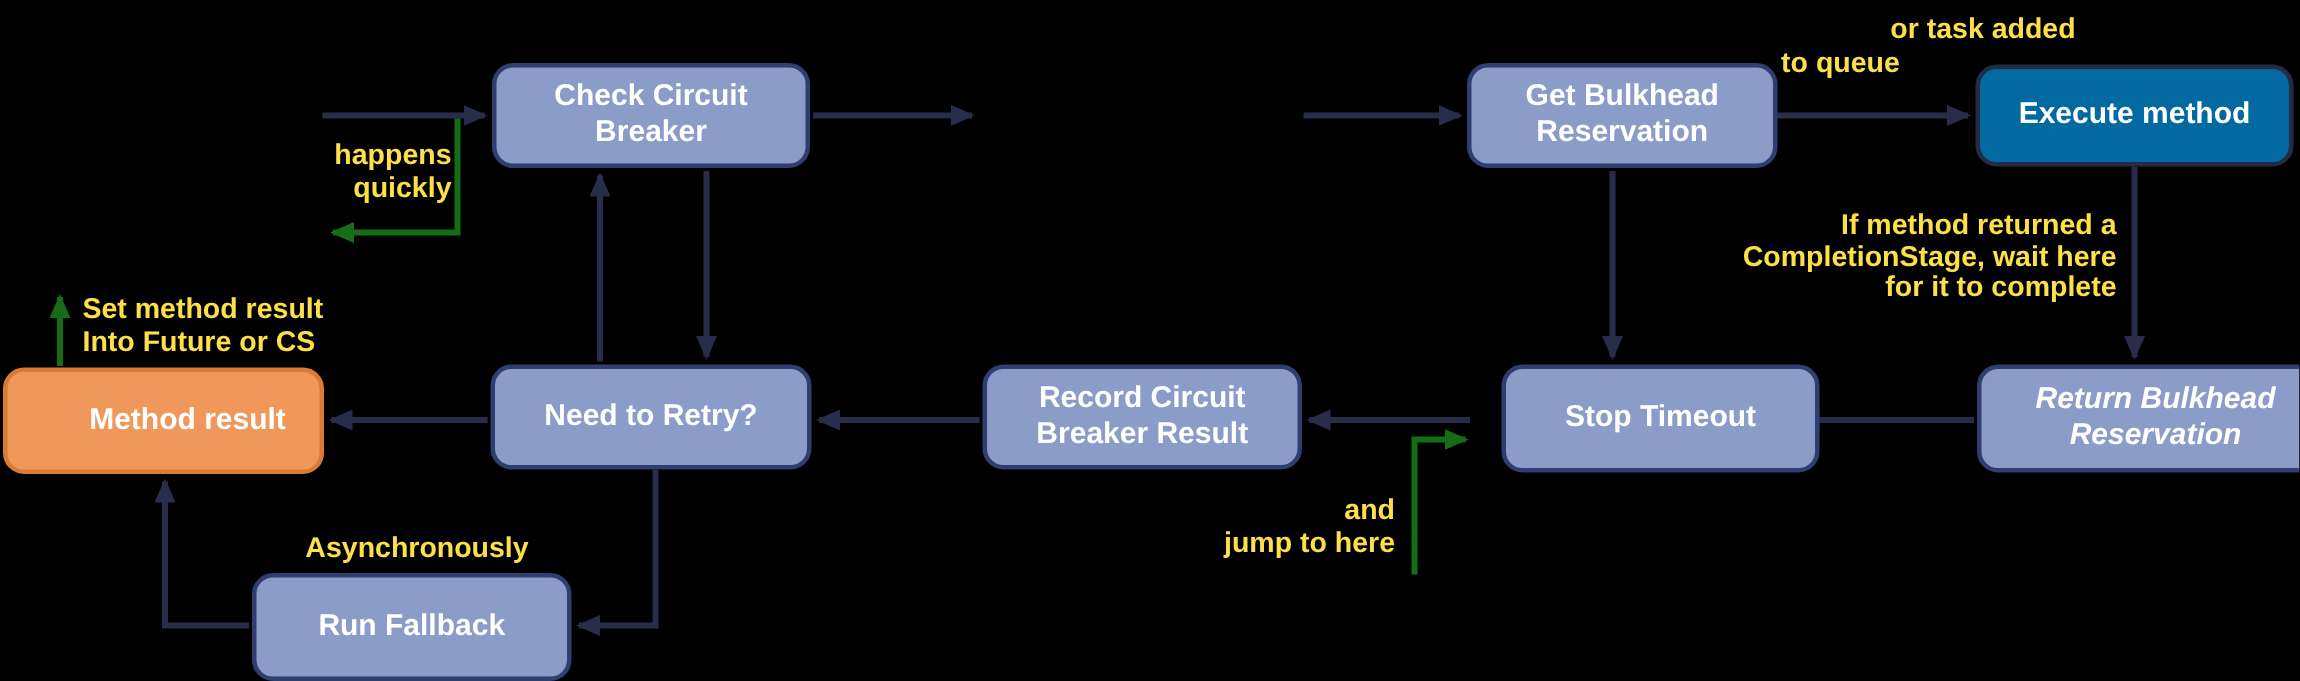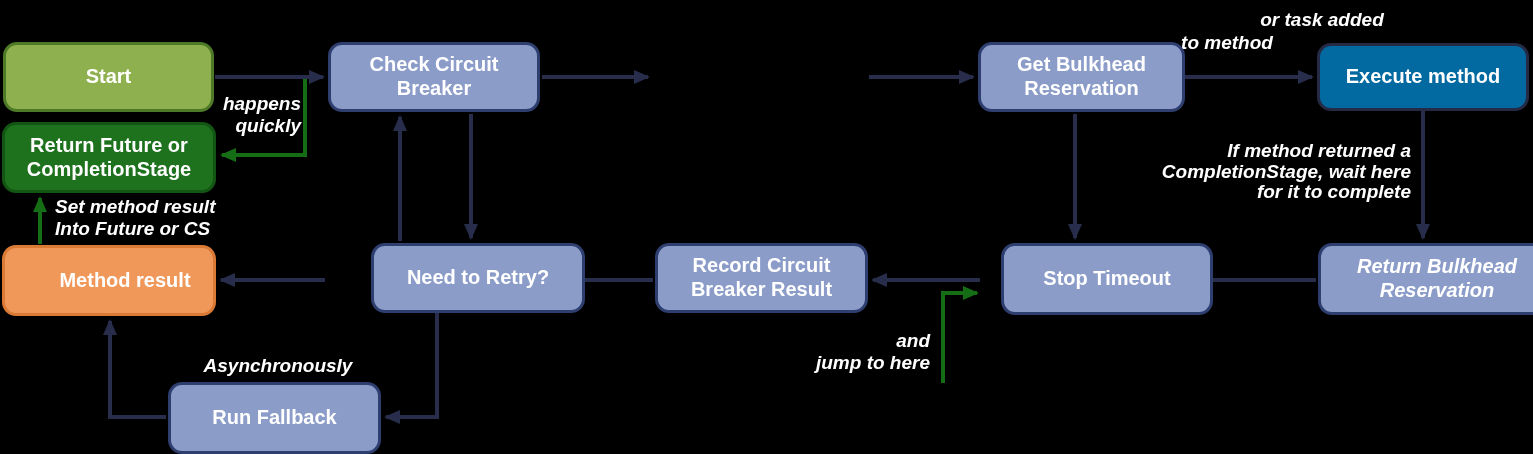--- a/index.html
+++ b/index.html
@@ -14,29 +14,29 @@
     border-radius:14px;border:3px solid transparent;
     color:#ffffff;font-weight:bold;font-size:20px;line-height:1.18;
     white-space:pre-line;
   }
   .v-blue{background:#8B9CC9;border-color:#2D3E6F;}
   .v-slate{background:#0369a1;border-color:#252A45;}
   .v-green-light{background:#8FB04E;border-color:#4E7A28;}
   .v-green-dark{background:#1E721E;border-color:#135613;}
   .v-orange{background:#F0985A;border-color:#DA7A35;}
   .note{
-    position:absolute;z-index:3;color:#ffffff;font-weight:bold;font-style:italic;
+    position:absolute;z-index:3;color:#fde047;font-weight:bold;
     font-size:19px;line-height:1.15;white-space:pre-line;
   }
   
   .b-start{left:3px;top:42px;width:211px;height:70px;}
   .b-return-future{left:2px;top:122px;width:214px;height:71px;}
   .b-method-result{left:2px;top:245px;width:214px;height:71px;padding-left:32px;}
   .b-check-circuit-breaker{left:328px;top:42px;width:212px;height:70px;}
-  .b-need-to-retry{left:327px;top:243px;width:214px;height:70px;margin-left:44px;}
+  .b-need-to-retry{left:327px;top:243px;width:214px;height:70px;}
   .b-start-timeout{left:653px;top:42px;width:214px;height:70px;}
   .b-record-circuit-breaker-result{left:655px;top:243px;width:213px;height:70px;}
   .b-timeout-expires{left:750px;top:383px;width:214px;height:71px;}
   .b-get-bulkhead-reservation{left:978px;top:42px;width:207px;height:70px;}
   .b-stop-timeout{left:982px;top:243px;width:212px;height:72px;margin-left:19px;}
   .b-execute-method{left:1317px;top:43px;width:212px;height:68px;}
   .b-return-bulkhead-reservation{left:1318px;top:243px;width:238px;height:72px;font-style:italic;}
   .b-run-fallback{left:168px;top:382px;width:213px;height:72px;}
   
   .n-happens-quickly{left:180px;top:93px;width:121px;text-align:right;}
@@ -77,41 +77,38 @@
       <path d="M437,313 L437,417 L386,417" marker-end="url(#ah-navy)"></path>
       <path d="M166,417 L110,417 L110,321" marker-end="url(#ah-navy)"></path>
     </g>
     <g stroke="#156E15" stroke-width="4" fill="none">
       <path d="M305,79 L305,155 L222,155" marker-end="url(#ah-green)"></path>
       <path d="M40,244 L40,198" marker-end="url(#ah-green)"></path>
       <path d="M943,383 L943,293 L977,293" marker-end="url(#ah-green)"></path>
     </g>
   </svg>
 
-  <div class="box v-green-light b-start">Start</div>
-  <div class="box v-green-dark b-return-future">Return Future or
-CompletionStage</div>
   <div class="box v-orange b-method-result">Method result</div>
   <div class="box v-blue b-check-circuit-breaker">Check Circuit
 Breaker</div>
   <div class="box v-blue b-need-to-retry">Need to Retry?</div>
   <div class="box v-blue b-record-circuit-breaker-result">Record Circuit
 Breaker Result</div>
   <div class="box v-blue b-get-bulkhead-reservation">Get Bulkhead
 Reservation</div>
   <div class="box v-blue b-stop-timeout">Stop Timeout</div>
   <div class="box v-slate b-execute-method">Execute method</div>
   <div class="box v-blue b-return-bulkhead-reservation">Return Bulkhead
 Reservation</div>
   <div class="box v-blue b-run-fallback">Run Fallback</div>
 
   <div class="note n-happens-quickly">happens
 quickly</div>
   <div class="note n-or-task-added">or task added</div>
-  <div class="note n-to-queue">to method</div>
+  <div class="note n-to-queue">to queue</div>
   <div class="note n-set-method-result">Set method result
 Into Future or CS</div>
   <div class="note n-if-method-returned">If method returned a
 CompletionStage, wait here
 for it to complete</div>
   <div class="note n-asynchronously">Asynchronously</div>
   <div class="note n-and-jump-to-here">and
 jump to here</div>
 
 </div>

